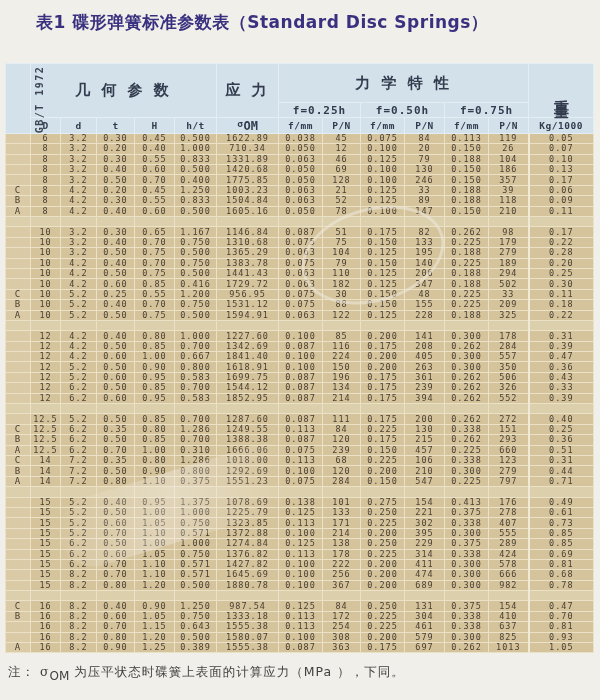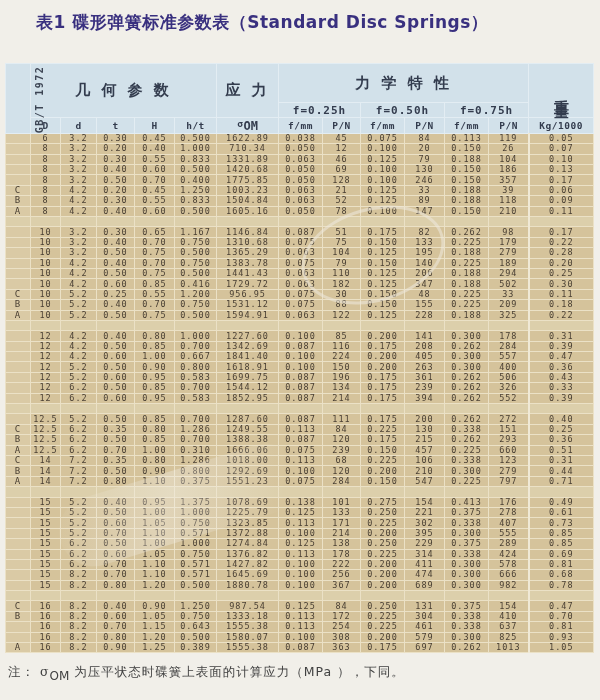--- a/index.html
+++ b/index.html
@@ -479,21 +479,21 @@
         <td class="c2">5.2</td>
         <td class="c3">0.50</td>
         <td class="c4">0.90</td>
         <td class="c5">0.800</td>
         <td class="c6">1618.91</td>
         <td class="c7">0.100</td>
         <td class="c8">150</td>
         <td class="c9">0.200</td>
         <td class="c10">263</td>
         <td class="c11">0.300</td>
-        <td class="c12">400</td>
+        <td class="c12">350</td>
         <td class="c13">0.36</td>
       </tr>
       <tr>
         <td class="c0"></td>
         <td class="c1">12</td>
         <td class="c2">5.2</td>
         <td class="c3">0.60</td>
         <td class="c4">0.95</td>
         <td class="c5">0.583</td>
         <td class="c6">1699.75</td>

